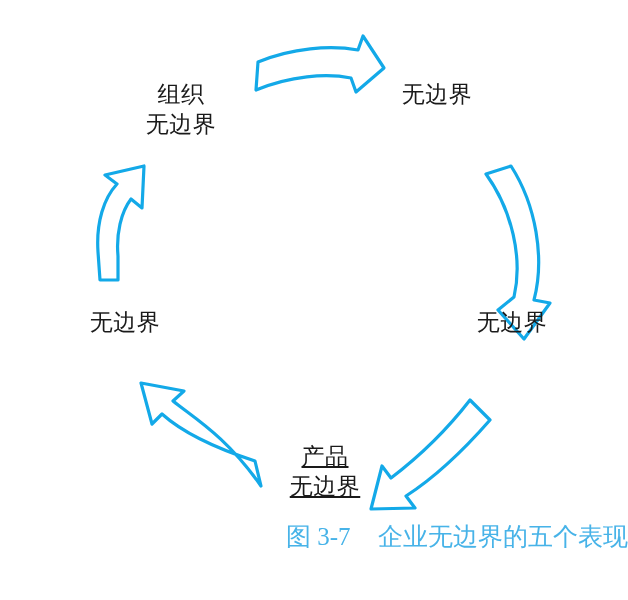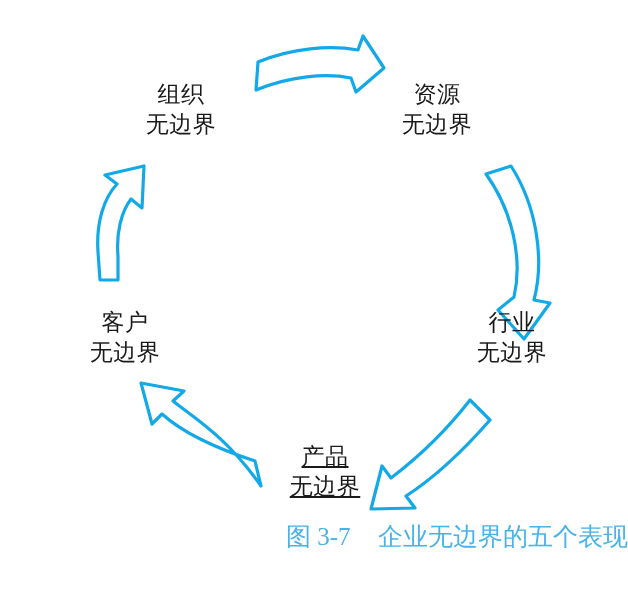--- a/index.html
+++ b/index.html
@@ -121,36 +121,33 @@
                L 118,280 Z"></path>
     </g>
   </svg>
 
   <div class="node-label" id="node-organization">
     <span class="line1">组织</span>
     <span class="line2">无边界</span>
   </div>
 
   <div class="node-label" id="node-resource">
-    <span class="line1">资源</span>
     <span class="line2">无边界</span>
   </div>
 
   <div class="node-label" id="node-industry">
-    <span class="line1">行业</span>
     <span class="line2">无边界</span>
   </div>
 
   <div class="node-label" id="node-product">
     <span class="line1">产品</span>
     <span class="line2">无边界</span>
   </div>
 
   <div class="node-label" id="node-customer">
-    <span class="line1">客户</span>
     <span class="line2">无边界</span>
   </div>
 
   <div id="figure-caption">
     <span class="cap-num">图 3-7</span>
     <span class="cap-text">企业无边界的五个表现</span>
   </div>
 
 </div>
 

